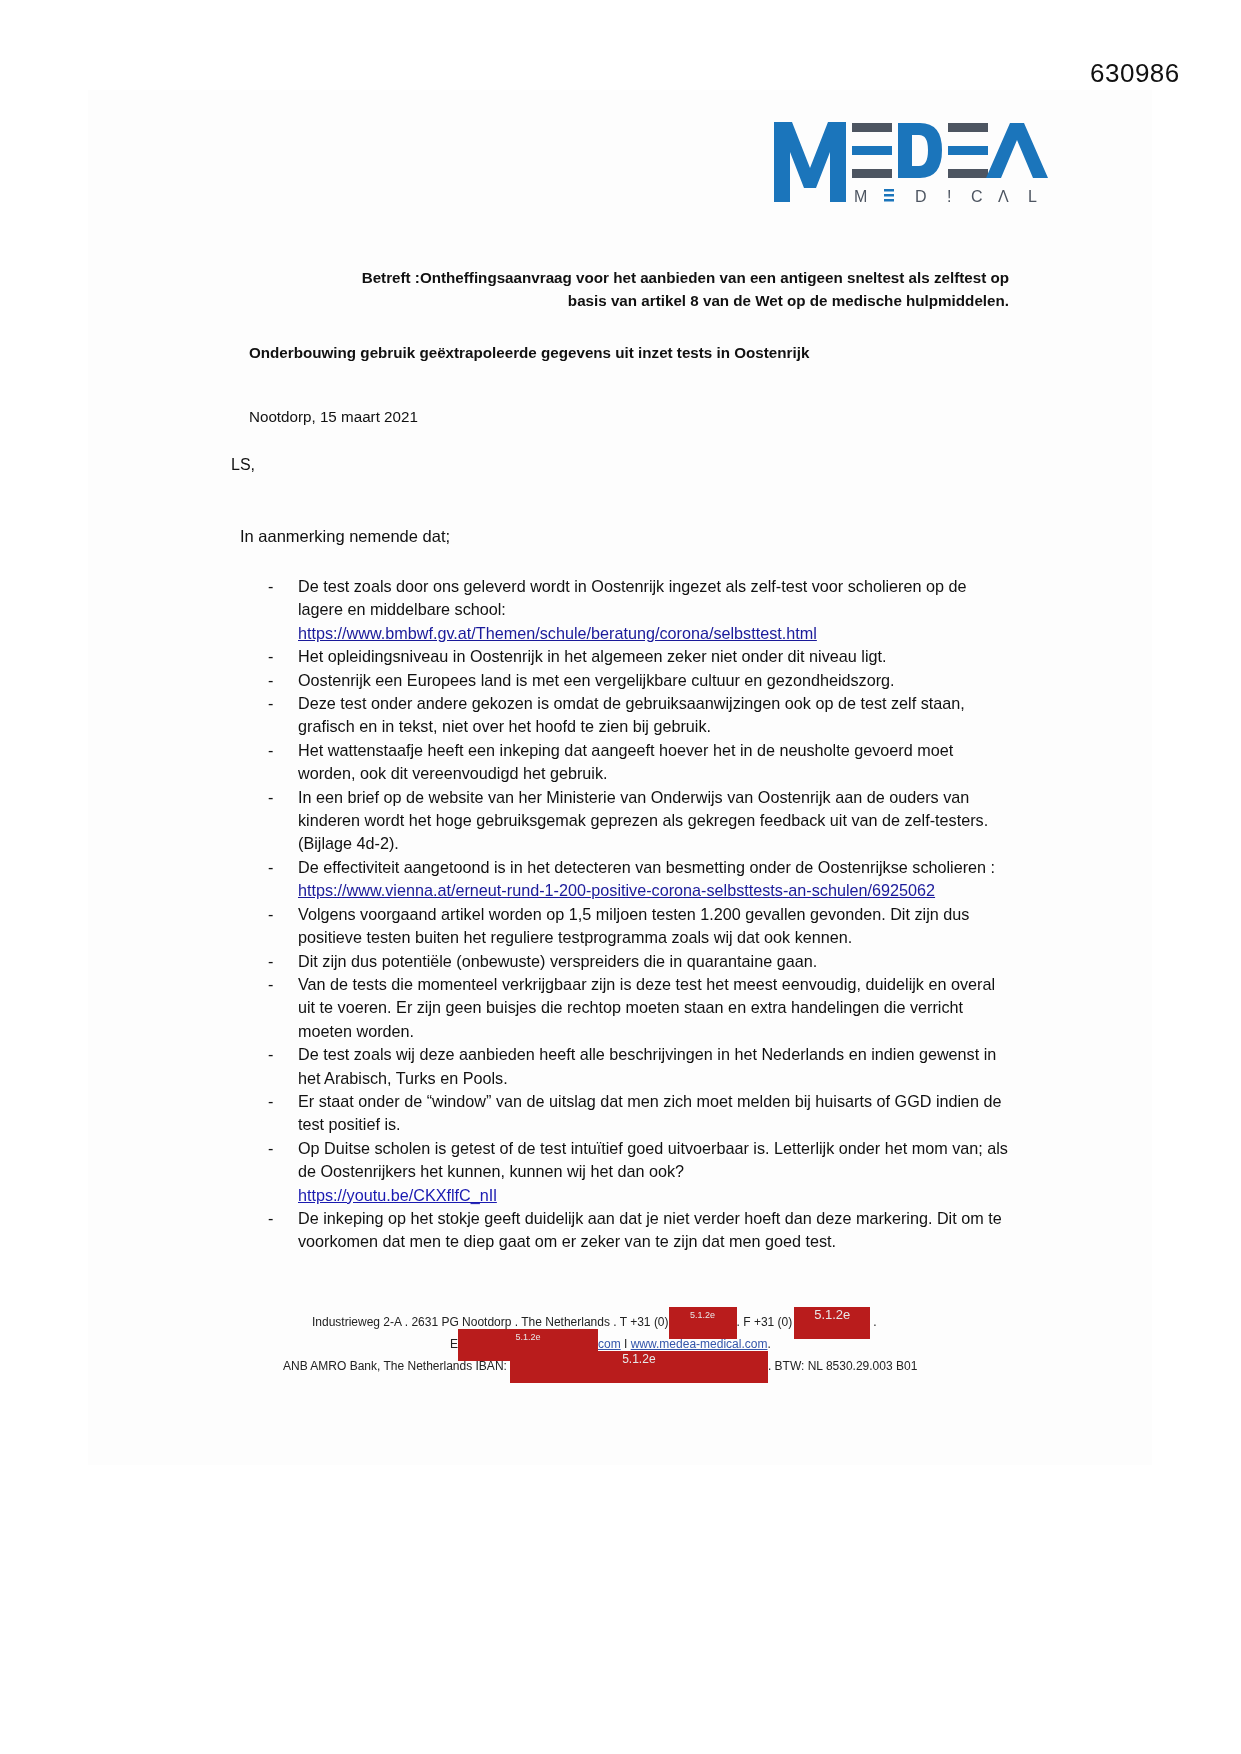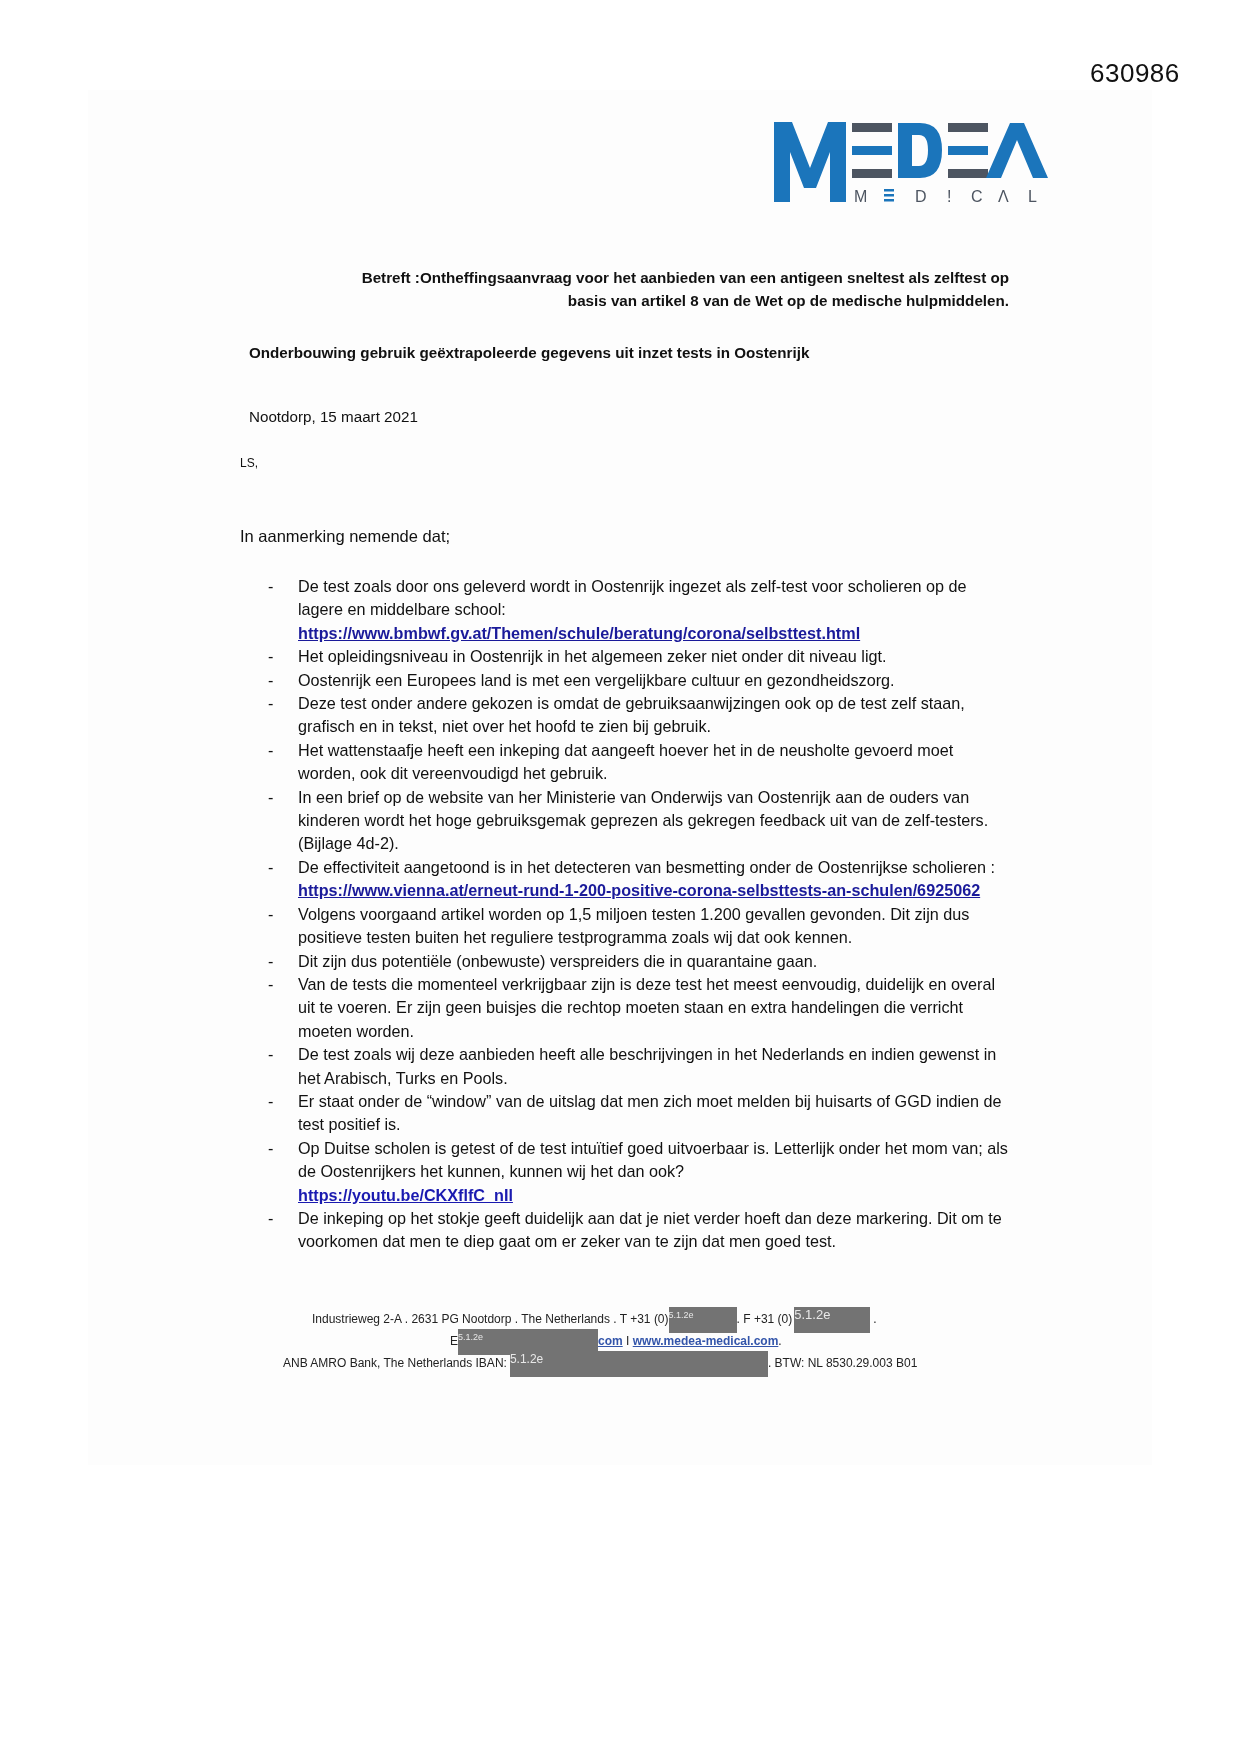--- a/index.html
+++ b/index.html
@@ -69,23 +69,23 @@
     }
     .place-date {
       position: absolute;
       left: 249px;
       top: 408px;
       font-size: 15.2px;
       color: #111;
     }
     .salutation {
       position: absolute;
-      left: 240px;
+      left: 231px;
       top: 456px;
-      font-size: 12px;
+      font-size: 16px;
       color: #111;
     }
     .intro {
       position: absolute;
       left: 240px;
       top: 527px;
       font-size: 16.5px;
       color: #111;
     }
     ul.points {
@@ -107,21 +107,20 @@
       margin: 0;
     }
     ul.points li .dash {
       position: absolute;
       left: 3px;
       top: 0;
     }
     a.link {
       color: #1a1a9a;
       text-decoration: underline;
-      font-weight: bold;
     }
     a.link.arial {
       font-family: "Liberation Sans", sans-serif;
       color: #1a1ab0;
     }
     
     .footer {
       position: absolute;
       left: 250px;
       top: 1307px;
@@ -129,26 +128,26 @@
       font-family: "Liberation Sans", sans-serif;
       font-size: 12px;
       color: #222;
     }
     .footer .row {
       position: absolute;
       white-space: nowrap;
     }
     .redact {
       display: inline-block;
-      background: #737373;
+      background: #b91c1c;
       color: #e8e8e8;
-      text-align: left;
+      text-align: center;
       vertical-align: middle;
       line-height: 16px;
-      height: 26px;
+      height: 32px;
     }
     .redact.small { font-size: 9px; }
     .redact.large { font-size: 13px; }
     .footer a.link { color: #3355aa; font-size: 12px; }
   </style>
 </head>
 <body>
 
 <div class="doc-id">630986</div>
 

